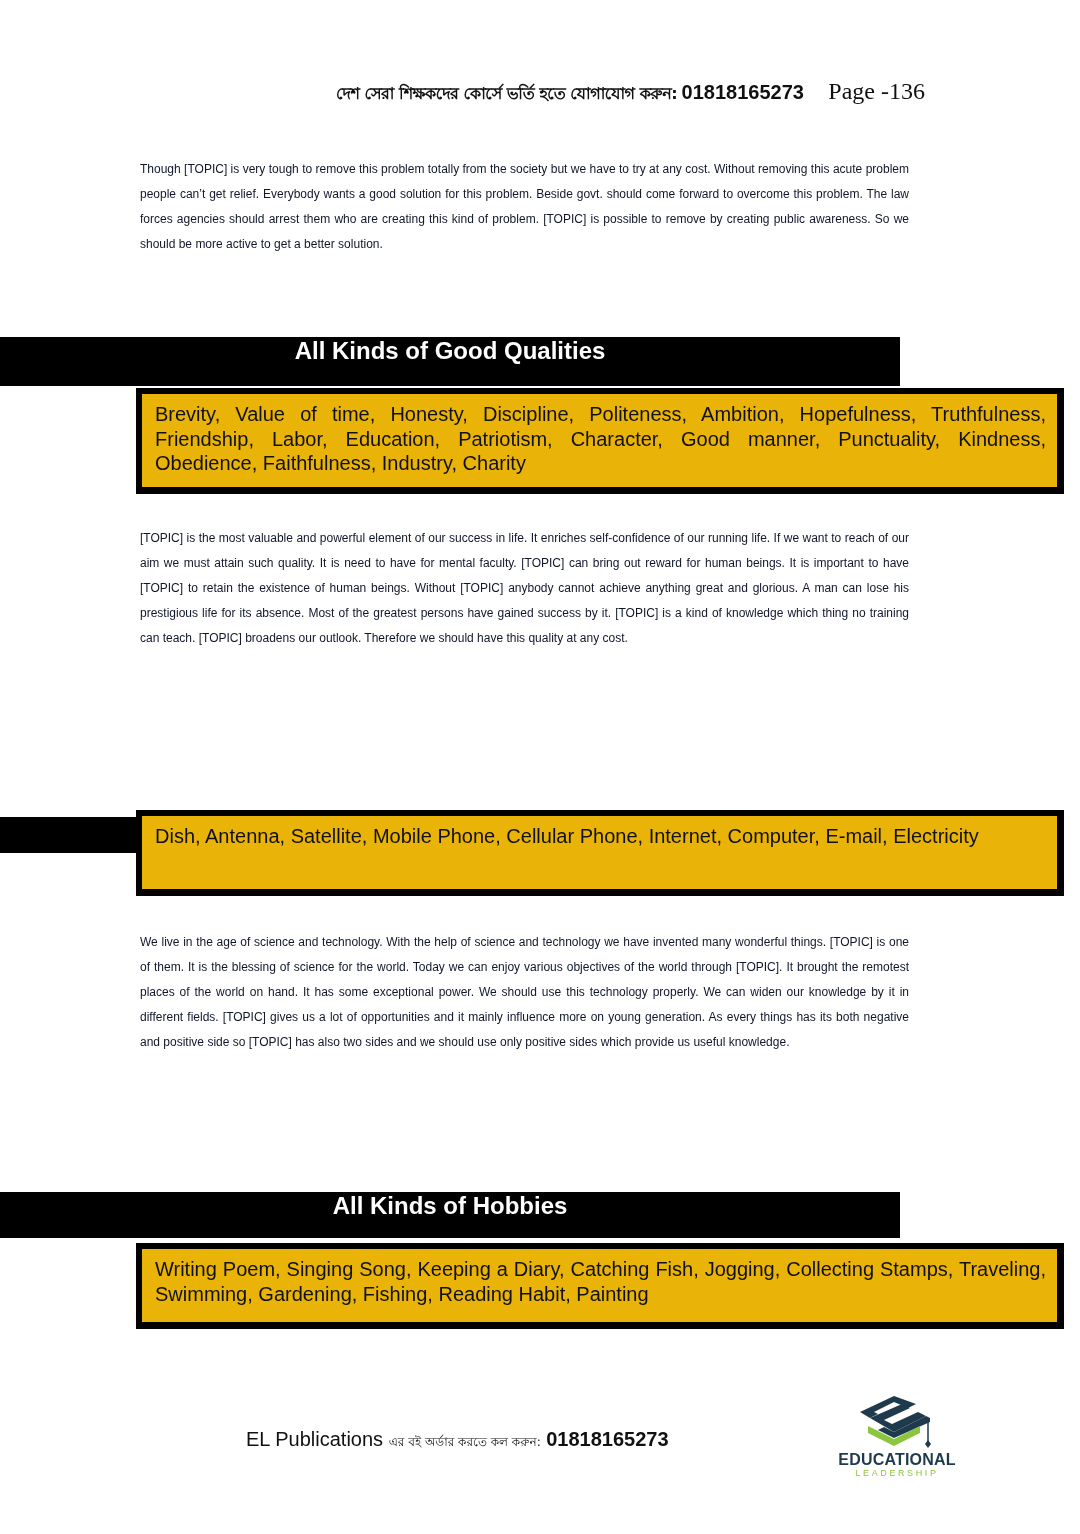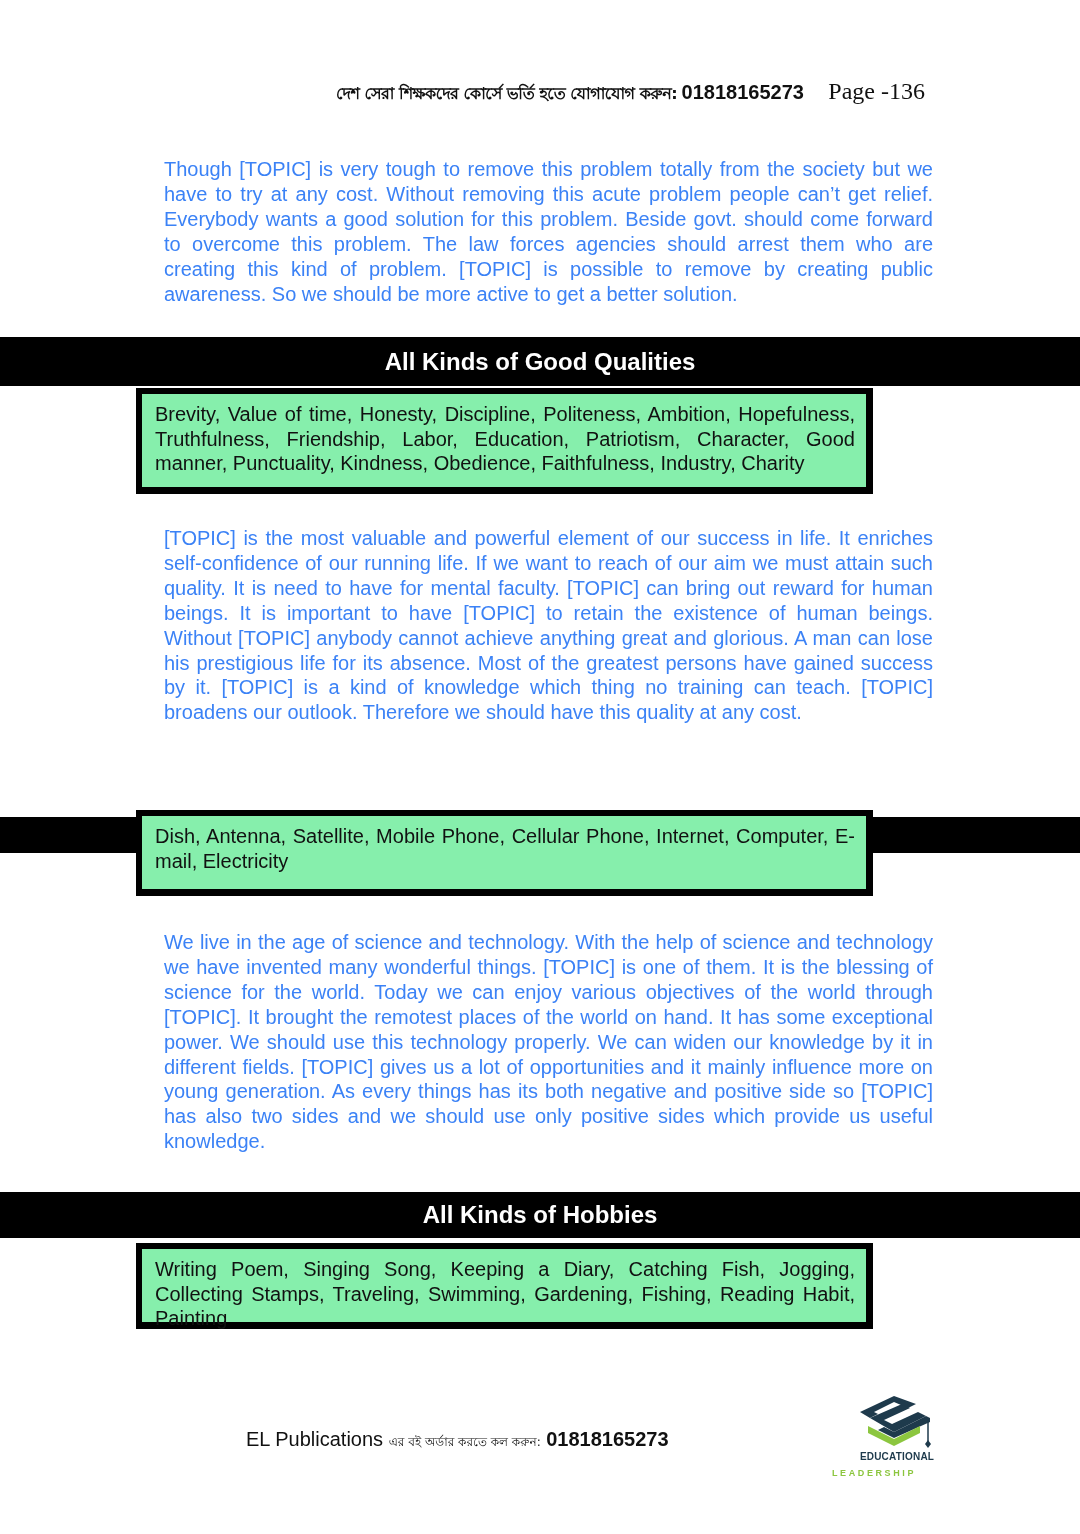--- a/index.html
+++ b/index.html
@@ -8,59 +8,59 @@
 
     .header {
       position: absolute; top: 78px; left: 0; width: 925px;
       text-align: right; white-space: nowrap;
     }
     .header .bn { font-family: "DejaVu Sans", sans-serif; font-weight: bold; font-size: 16px; letter-spacing: -0.5px; }
     .header .phone { font-family: "Liberation Sans", sans-serif; font-weight: bold; font-size: 20px; }
     .header .page { font-family: "Liberation Serif", serif; font-size: 24px; margin-left: 20px; }
 
     .para {
-      position: absolute; left: 164px; width: 769px;
-      font-size: 20px; line-height: 24.9px; text-align: justify;
-      color: #3b82f6;
+      position: absolute; left: 140px; width: 769px;
+      font-size: 12px; line-height: 24.9px; text-align: justify;
+      color: #0f172a;
     }
 
     .banner {
-      position: absolute; left: 0; width: 1080px; background: #000;
+      position: absolute; left: 0; width: 900px; background: #000;
       color: #fff; font-weight: bold; font-size: 24px; text-align: center;
-      display: flex; align-items: center; justify-content: center;
+      display: flex; justify-content: center;
     }
 
     .box {
-      position: absolute; left: 136px; width: 737px;
+      position: absolute; left: 136px; width: 928px;
       border: 6px solid #000; border-right-width: 7px; border-bottom-width: 7px;
-      background: #86efac;
+      background: #eab308;
     }
     .box .box-text {
       padding: 8px 11px 0 13px;
       font-size: 20px; line-height: 24.5px; text-align: justify;
     }
 
     .footer {
       position: absolute; top: 1428px; left: 246px; white-space: nowrap;
       font-size: 20px;
     }
     .footer .bn { font-family: "DejaVu Sans", sans-serif; font-size: 12px; }
     .footer .phone { font-weight: bold; }
 
     .logo {
       position: absolute; left: 832px; top: 1392px; width: 130px; height: 92px;
     }
     .logo svg { position: absolute; left: 22px; top: 0; }
     .logo .name {
       position: absolute; top: 59px; left: 0; width: 130px; text-align: center;
-      font-weight: bold; font-size: 10px; color: #1e3a4c; letter-spacing: 0.2px;
+      font-weight: bold; font-size: 16px; color: #1e3a4c; letter-spacing: 0.2px;
     }
     .logo .sub {
-      position: absolute; top: 76px; left: 0; width: 130px; 
-      font-weight: bold; font-size: 9px; color: #8cc63f; letter-spacing: 2.6px;
+      position: absolute; top: 76px; left: 0; width: 130px; text-align: center;
+      font-weight: normal; font-size: 9px; color: #8cc63f; letter-spacing: 2.6px;
     }
   </style>
 </head>
 <body>
 
 <div class="header">
   <span class="bn">দেশ সেরা শিক্ষকদের কোর্সে ভর্তি হতে যোগাযোগ করুন:</span>
   <span class="phone">01818165273</span>
   <span class="page">Page -136</span>
 </div>

